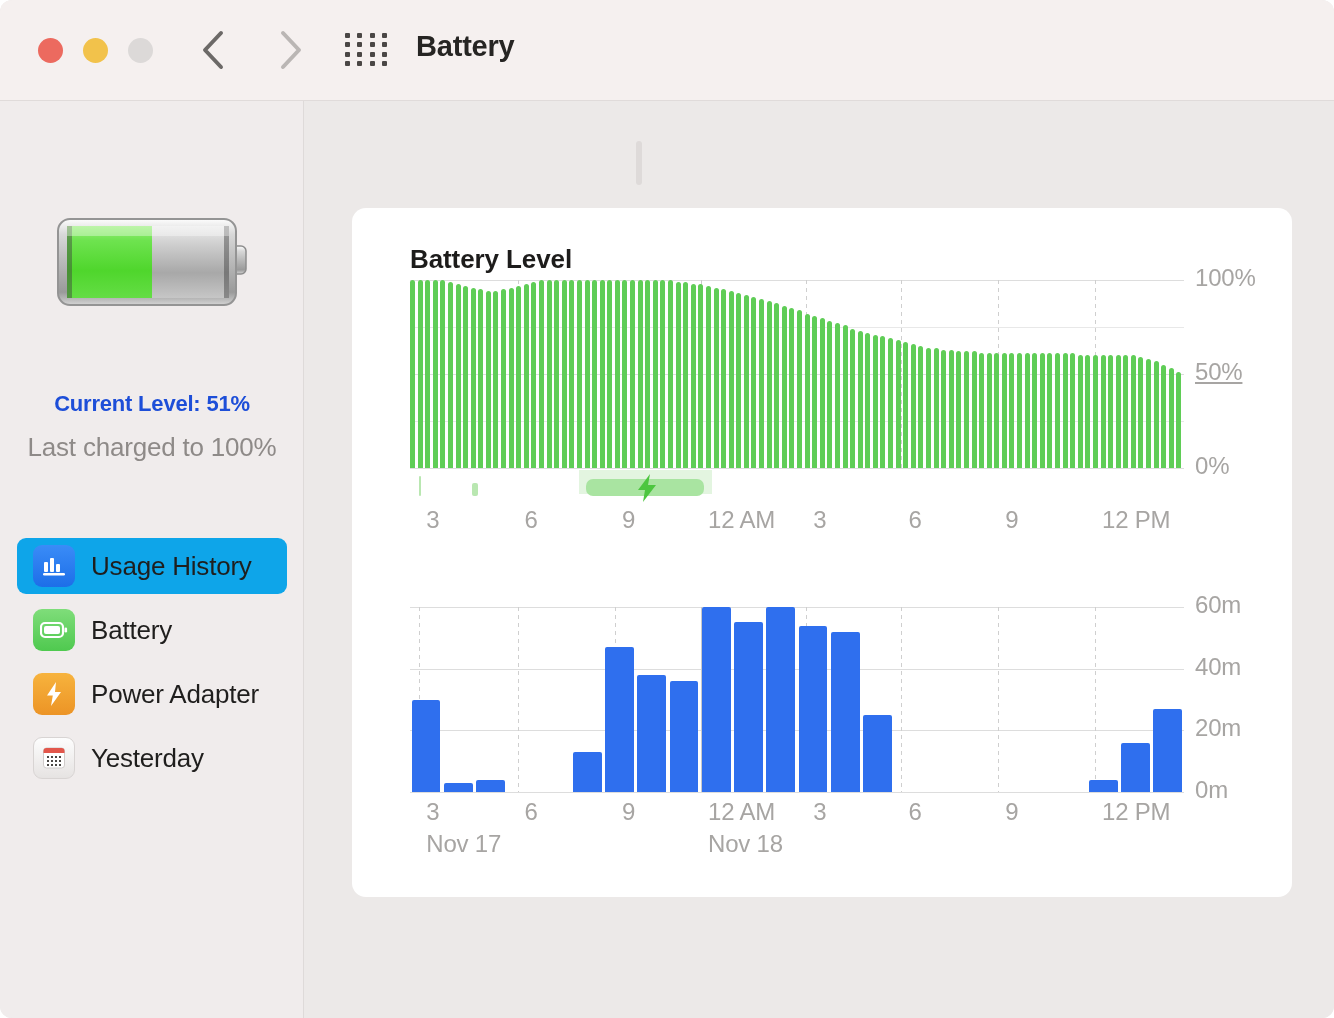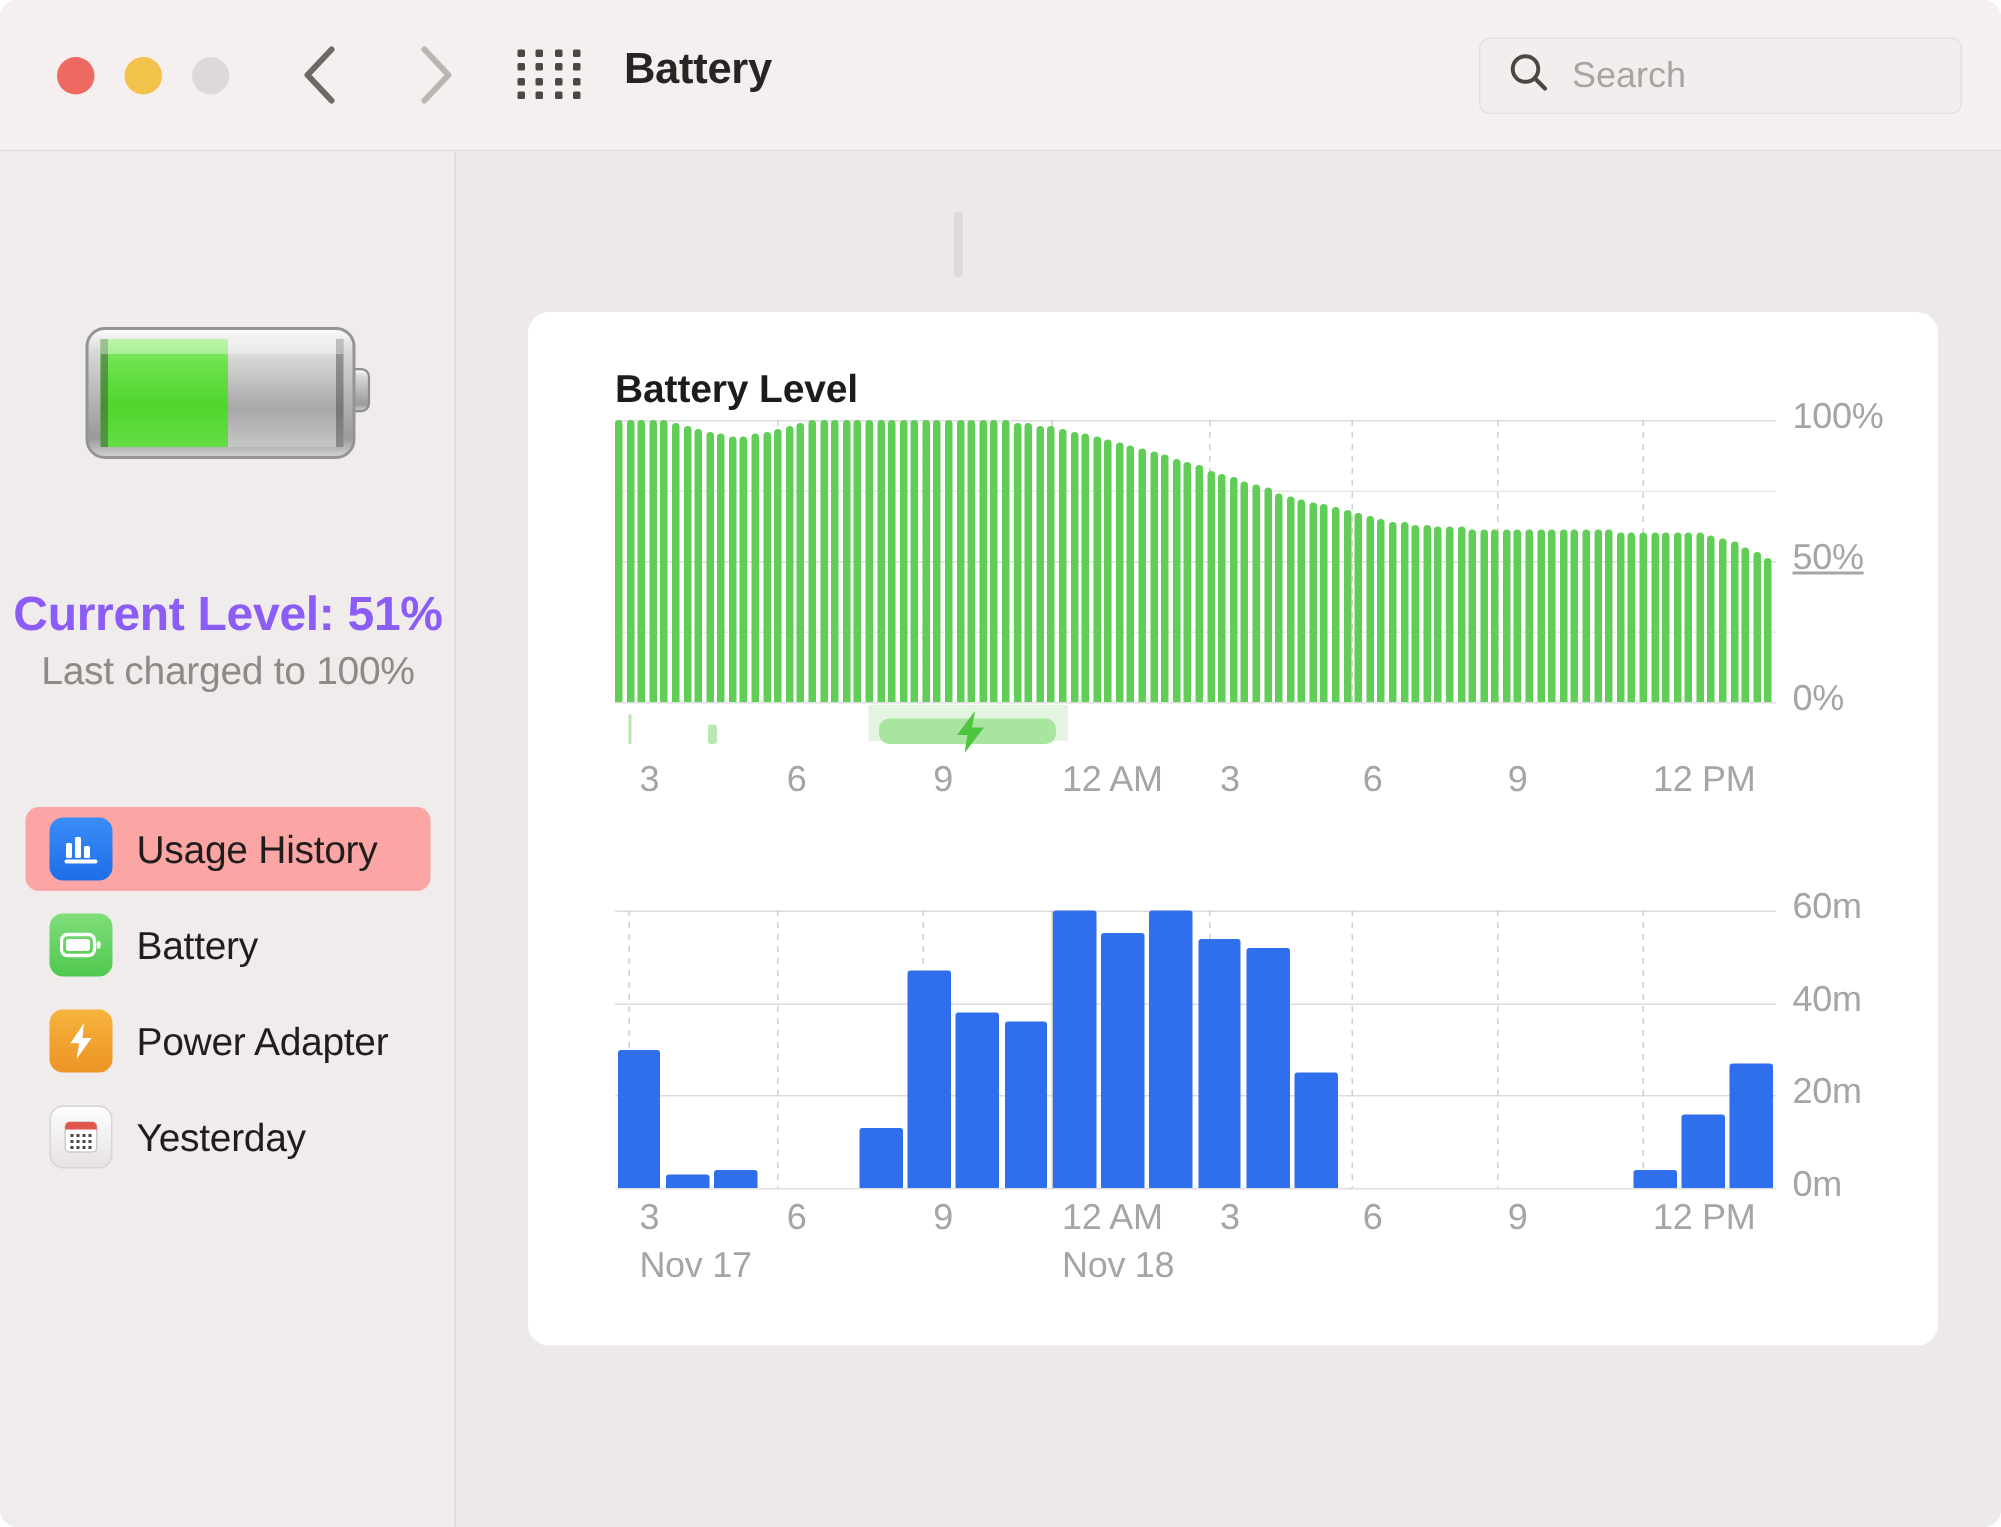--- a/index.html
+++ b/index.html
@@ -60,37 +60,37 @@
     position:absolute; left:0; top:101px; width:304px; height:917px;
     background:#f0ecec;
     border-right:1px solid #dedad9;
   }
   #batteryglyph {
     position:absolute; left:55px; top:112px;
     width:195px; height:99px;
   }
   #sb-level {
     position:absolute; left:0; top:290px; width:304px; text-align:center;
-    font-size:32px; font-weight:bold; color:#8b5cf6; letter-spacing:-0.2px;
+    font-size:22px; font-weight:bold; color:#1d4ed8; letter-spacing:-0.2px;
   }
   #sb-lastcharged {
     position:absolute; left:0; top:331px; width:304px; text-align:center;
     font-size:26px; color:#8e8a88; letter-spacing:-0.2px;
   }
   #sb-when {
     position:absolute; left:0; top:371px; width:304px; text-align:center;
     font-size:23px; color:#8e8a88; letter-spacing:-0.2px;
   }
 
   #navlist { position:absolute; left:17px; top:437px; width:270px; }
   .navrow {
     display:flex; align-items:center; gap:16px;
     height:56px; padding-left:16px; border-radius:9px; margin-bottom:8px;
   }
-  .navrow.sel { background:#fca5a5; }
+  .navrow.sel { background:#0ea5e9; }
   .navicon { width:42px; height:42px; border-radius:9px; flex:0 0 42px; position:relative;
              display:flex; align-items:center; justify-content:center; }
   .navlabel { font-size:26px; color:#1f1e1d; letter-spacing:-0.2px; }
 
   .ic-usage { background:linear-gradient(#3a8cf7,#1d6ee8); }
   .ic-batt  { background:linear-gradient(#7fdd7a,#4fc94f); }
   .ic-power { background:linear-gradient(#f7b33d,#ec9426); }
   .ic-sched { background:linear-gradient(#fdfdfd,#e6e3e2); border:1px solid #d8d4d3; }
 
   
@@ -174,29 +174,20 @@
         <i></i>
         <i></i>
       <i></i>
         <i></i>
         <i></i>
         <i></i>
     </div>
 
     <div id="wintitle">Battery</div>
 
-    <div id="searchbox">
-      <span>
-        <svg width="29" height="29" viewBox="0 0 29 29">
-            <circle cx="12" cy="12" r="8.5" fill="none" stroke="#4a4745" stroke-width="2.6"></circle>
-            <line x1="18.2" y1="18.2" x2="25" y2="25" stroke="#4a4745" stroke-width="2.8" stroke-linecap="round"></line>
-          </svg>
-      </span>
-      <span class="sph">Search</span>
-    </div>
   </div>
 
   <div id="sidebar">
 
     <div id="batteryglyph">
       <svg width="195" height="99" viewBox="0 0 195 99">
         <defs>
           <linearGradient id="shellg" x1="0" y1="0" x2="0" y2="1">
             <stop offset="0" stop-color="#fdfdfd"></stop>
               <stop offset="0.18" stop-color="#d8d8d8"></stop>

